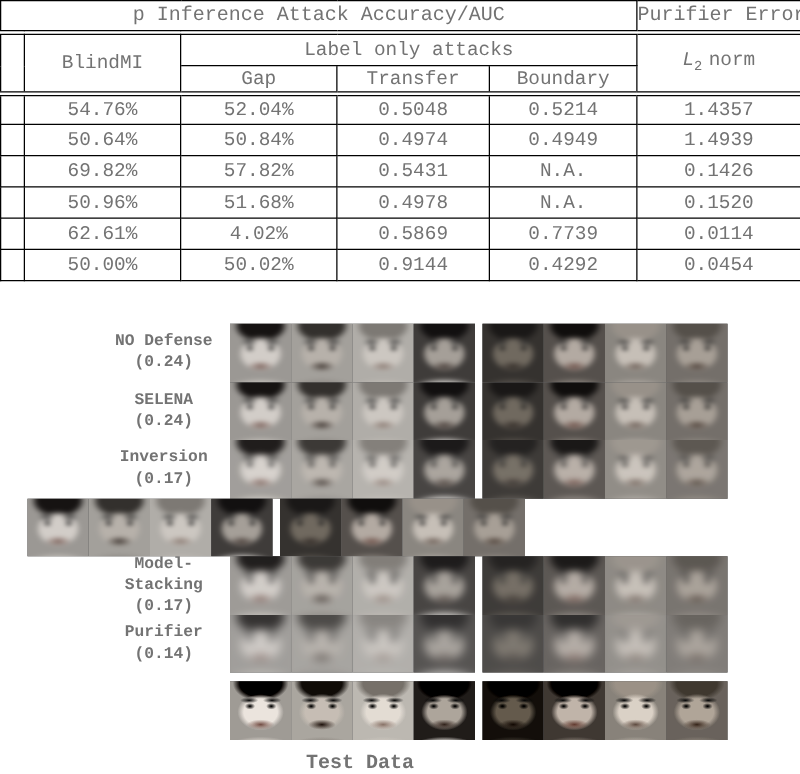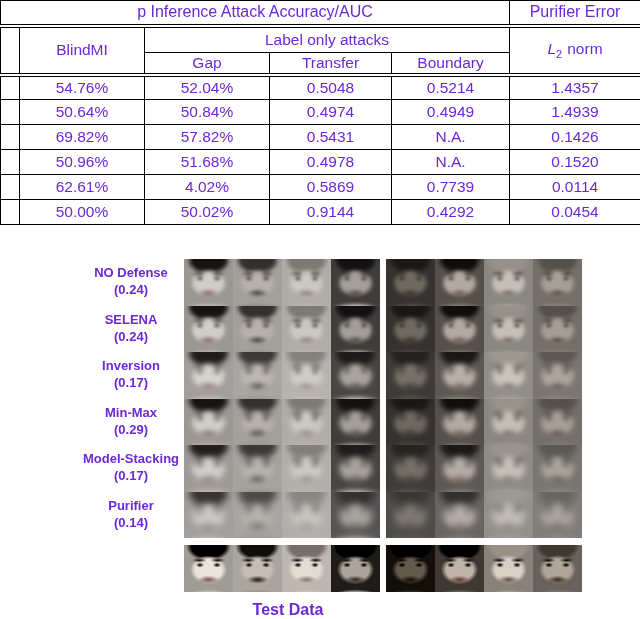--- a/index.html
+++ b/index.html
@@ -1,17 +1,17 @@
 <!DOCTYPE html>
 <html><head>
 <meta charset="utf-8">
 <style>
   html,body{margin:0;padding:0;background:#fff;}
   .page{position:relative;width:640px;height:619px;background:#ffffff;overflow:hidden;
-        font-family:Liberation Sans, sans-serif;color:#6d28d9;}
+        font-family:Liberation Mono, monospace;color:#737373;}
 
   
   table.tbl{position:absolute;top:0;left:0;width:640px;border-collapse:collapse;
             table-layout:fixed;background:#fff;}
   table.tbl td{border:1.5px solid #000;text-align:center;padding:0;font-size:15.5px;
                white-space:nowrap;overflow:hidden;vertical-align:middle;}
   table.tbl td.dbl{border-bottom:4px double #000;}
   tr.r-top{height:25px;}
   tr.r-top td{font-size:16px;}
   tr.r-mid{height:27px;}
@@ -205,24 +205,20 @@
       <div class="gapcol"></div>
       <div class="block">
         <div class="face c5"></div>
         <div class="face c6"></div>
         <div class="face c7"></div>
         <div class="face c8"></div>
       </div>
     </div>
 
     <div class="frow r4">
-      <div class="rlabel">
-        <div>Min-Max</div>
-        <div>(0.29)</div>
-      </div>
       <div class="block">
         <div class="face c1"></div>
         <div class="face c2"></div>
         <div class="face c3"></div>
         <div class="face c4"></div>
       </div>
       <div class="gapcol"></div>
       <div class="block">
         <div class="face c5"></div>
         <div class="face c6"></div>

